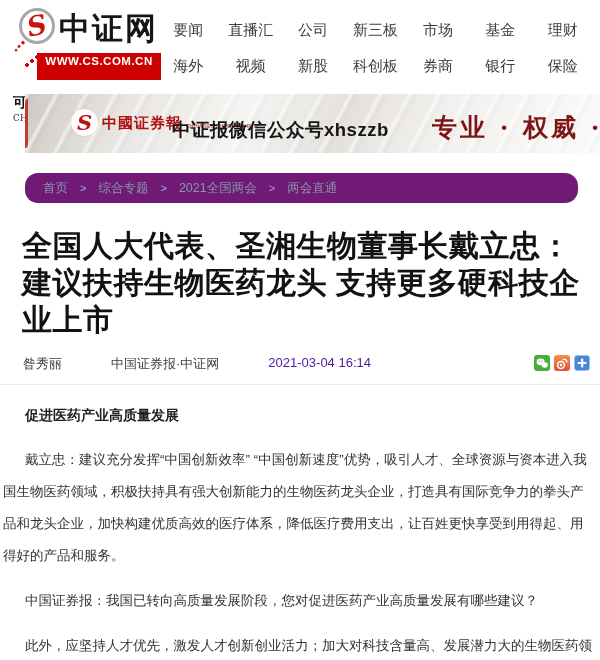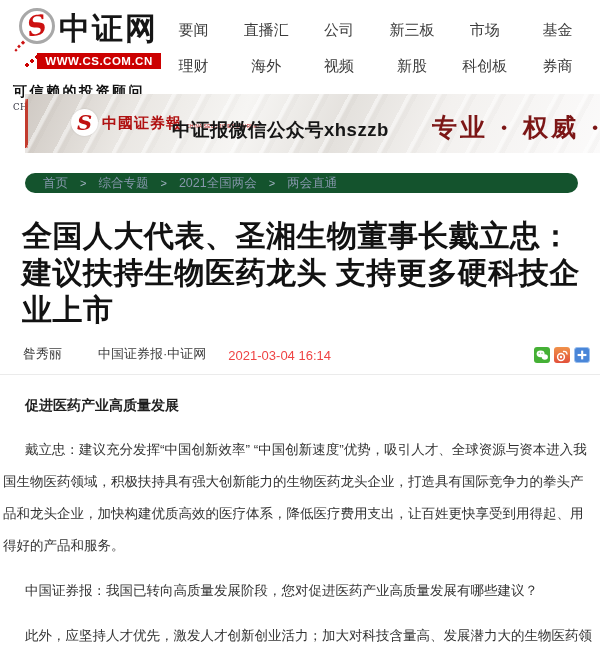--- a/index.html
+++ b/index.html
@@ -8,61 +8,61 @@
     font-family:"Liberation Sans","DejaVu Sans",sans-serif;
     -webkit-font-smoothing:antialiased;
   }
   
   .header{position:relative;height:91px;background:#fff;}
   .logo{position:absolute;left:13px;top:6px;width:148px;text-decoration:none;cursor:pointer;display:block;}
   .logo-row1{display:flex;align-items:center;}
   .s-icon{width:46px;height:46px;flex:0 0 46px;}
   .site-name{font-size:31px;font-weight:bold;color:#151515;letter-spacing:2px;font-family:"DejaVu Serif",serif;white-space:nowrap;}
   .url-bar{margin:1px 0 0 24px;background:#cc0000;color:#fff;font-size:11.5px;font-weight:bold;
-    height:16px;line-height:16px;text-align:center;letter-spacing:.5px;position:relative;}
+    height:27px;line-height:16px;text-align:center;letter-spacing:.5px;position:relative;}
   .url-bar .dots{position:absolute;left:-12px;top:2px;width:14px;height:12px;
     background:
       radial-gradient(circle 2px at 2px 10px,#cc0000 95%,transparent),
       radial-gradient(circle 2px at 7px 6px,#cc0000 95%,transparent),
       radial-gradient(circle 2px at 12px 2px,#cc0000 95%,transparent);}
   .slogan-cn{margin-top:14px;font-size:14px;font-weight:bold;color:#111;letter-spacing:2.5px;
     font-family:"DejaVu Serif",serif;white-space:nowrap;}
   .slogan-en{margin-top:1px;font-size:8.6px;color:#2e2e3c;letter-spacing:.4px;
     font-family:"DejaVu Serif",serif;white-space:nowrap;}
   .nav-grid{position:absolute;left:157px;right:6px;top:21px;display:grid;
-    grid-template-columns:repeat(6,1fr);row-gap:17px;}
+    grid-template-columns:repeat(7,1fr);row-gap:17px;}
   .nav-item{text-align:center;font-size:15px;color:#3d3d3d;text-decoration:none;cursor:pointer;white-space:nowrap;}
   
   .banner{position:relative;margin:3px 0 0 25px;height:59px;overflow:hidden;
     background:linear-gradient(112deg,#cfc9c3 0%,#e9e6e2 18%,#f6f5f3 38%,#e4e1dd 55%,#f3f1ef 72%,#fbfafa 100%);}
   .banner::after{content:"";position:absolute;inset:0;pointer-events:none;opacity:.55;
     background:repeating-linear-gradient(118deg,rgba(255,255,255,.85) 0 3px,rgba(90,80,70,.05) 5px 9px,transparent 9px 26px);}
   .banner-redstrip{position:absolute;left:0;top:5px;bottom:5px;width:3px;background:#c23b2e;}
   .banner-logo{position:absolute;left:46px;top:15px;display:flex;align-items:center;z-index:2;}
   .banner-logo-circle{width:27px;height:27px;border-radius:50%;background:#fff;color:#c01010;
     font-family:"DejaVu Serif",serif;font-weight:bold;font-style:italic;font-size:21px;
     display:flex;align-items:center;justify-content:center;box-shadow:0 0 2px rgba(0,0,0,.15);}
   .banner-paper{margin-left:4px;text-align:center;}
   .banner-paper-name{font-size:15px;font-weight:bold;color:#b01111;font-family:"DejaVu Serif",serif;
     letter-spacing:1px;white-space:nowrap;line-height:15px;}
   .banner-paper-sub{font-size:4.5px;color:#b01111;letter-spacing:.4px;white-space:nowrap;}
   .banner-wechat{position:absolute;left:147px;top:23px;font-size:18.5px;font-weight:bold;color:#161616;
     letter-spacing:.5px;z-index:2;white-space:nowrap;}
   .banner-slogan{position:absolute;left:407px;top:17px;font-size:25px;font-weight:bold;color:#7c1616;
     font-family:"DejaVu Serif",serif;letter-spacing:3px;z-index:2;white-space:nowrap;}
   
-  .breadcrumb{margin:20px 22px 0 25px;height:20px;background:#14532d;border-radius:13px;
+  .breadcrumb{margin:20px 22px 0 25px;height:30px;background:#701a75;border-radius:13px;
     display:flex;align-items:center;padding:0 18px;font-size:12.5px;color:#8697ac;}
   .crumb{cursor:pointer;white-space:nowrap;}
   .crumb-sep{margin:0 12px;color:#a3b2c4;font-size:11px;}
   
   .article-title{margin:24px 20px 0 22px;font-size:30px;line-height:37px;font-weight:bold;color:#121212;letter-spacing:.5px;}
-  .meta{margin:17px 10px 0 23px;display:flex;align-items:flex-end;font-size:13px;color:#3f3f3f;}
-  .meta-source{margin-left:36px;}
-  .meta-time{margin-left:22px;color:#ef4444;}
+  .meta{margin:17px 10px 0 23px;display:flex;align-items:flex-start;font-size:13px;color:#3f3f3f;gap:27px;}
+  .meta-source{margin-left:22px;}
+  .meta-time{margin-left:22px;color:#4c1d95;}
   .share{margin-left:auto;display:flex;gap:4px;}
   .share-btn{width:16px;height:16px;border-radius:3px;display:flex;align-items:center;justify-content:center;cursor:pointer;}
   .share-wechat{background:#45b035;}
   .share-weibo{background:linear-gradient(180deg,#f0924a,#e2503a);}
   .share-more{background:#4a86d8;border:1px solid #9cc0ee;box-sizing:border-box;}
   .divider{margin-top:11px;border-bottom:1px solid #ebebeb;}
   
   .article-body{padding:12px 6px 0 3px;font-size:13.5px;color:#333;line-height:32px;}
   .section-heading{font-weight:bold;color:#1f1f1f;text-indent:22px;margin:2px 0 0;font-size:14px;}
   .article-body p{text-indent:22px;margin:13px 0 0;}

